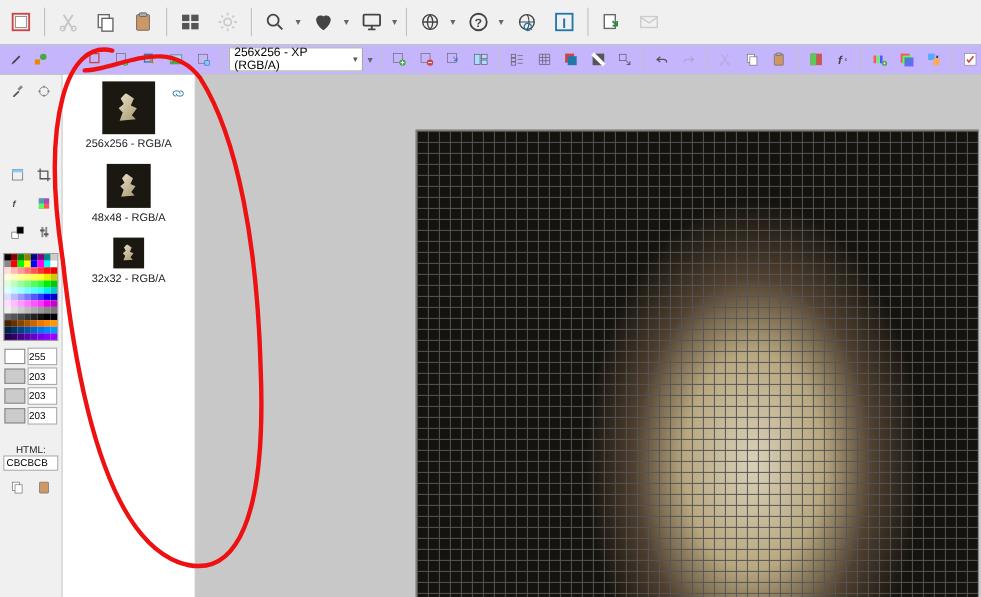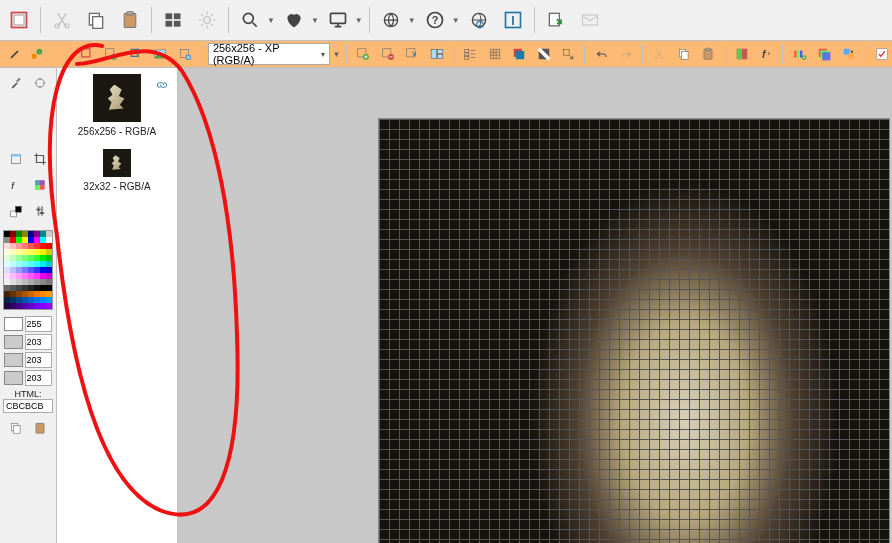--- a/index.html
+++ b/index.html
@@ -1,35 +1,35 @@
 <!DOCTYPE html>
 <html><head>
 <meta charset="utf-8">
 <style>
 html,body{margin:0;padding:0;font-family:Tahoma,Arial,sans-serif;font-size:11px;background:#e8e8e8;overflow:hidden}
 .app{width:892px;height:543px;position:relative;background:#e8e8e8}
 .toolbar{height:40px;background:#f0f0f0;border-bottom:1px solid #c0c0c0;display:flex;align-items:center;padding:0 4px;gap:4px}
-.toolbar2{height:26px;background:#fdba74;border-bottom:1px solid #c0c0c0;display:flex;align-items:center;gap:4px;position:relative}
+.toolbar2{height:26px;background:#c4b5fd;border-bottom:1px solid #c0c0c0;display:flex;align-items:center;gap:4px;position:relative}
 .tbtn{width:28px;height:28px;display:flex;align-items:center;justify-content:center;border:1px solid transparent;background:transparent;cursor:pointer;color:#444}
 .tbtn svg{width:20px;height:20px}
 .tbtn.sm{width:20px;height:20px}
 .tbtn.sm svg{width:14px;height:14px}
 .sep{width:1px;height:26px;background:#c0c0c0;margin:0 2px}
 .sep2{width:1px;height:20px;background:#c0c0c0;margin:0 2px}
 .darrow{font-size:8px;color:#666;margin-left:-2px;align-self:center}
 .main{display:flex;height:477px}
 .leftcol{width:56px;background:#f0f0f0;border-right:1px solid #c0c0c0;display:flex;flex-direction:column;align-items:center;padding-top:4px}
 .toolrow{display:flex;gap:2px;margin-bottom:4px}
 .palette{display:grid;grid-template-columns:repeat(8,6px);grid-auto-rows:6px;gap:0;border:1px solid #999;margin-top:4px}
 .palette div{width:6px;height:6px}
 .grays{margin-top:6px;width:48px}
 .grayrow{display:flex;align-items:center;height:16px;margin-bottom:2px}
 .graysw{width:20px;height:12px;border:1px solid #888;margin-right:2px}
 .graynum{width:26px;height:14px;border:1px solid #aaa;background:#fff;font-size:9px;padding-right:2px;line-height:14px}
-.htmllbl{font-size:9px;margin-top:1px;color:#222}
+.htmllbl{font-size:9px;margin-top:16px;color:#222}
 .htmlval{border:1px solid #aaa;background:#fff;padding:1px 2px;font-size:9px;width:44px;text-align:left}
 .minibtns{display:flex;gap:2px;margin-top:4px}
 .sizespanel{width:120px;background:#fff;border-right:1px solid #c0c0c0;overflow-y:auto;position:relative}
 .sizeitem{display:flex;flex-direction:column;align-items:center;padding:6px 11px;border-bottom:0}
 .thumb{background:#1a1810;display:flex;align-items:center;justify-content:center;margin-bottom:4px}
 .sizelbl{font-size:10px;color:#222}
 .canvaswrap{flex:1;background:#c8c8c8;position:relative;overflow:hidden}
 .canvas{position:absolute;left:200px;top:50px;width:510px;height:430px;background:#1a1812;border:1px solid #888;background-image:
  linear-gradient(#555 1px,transparent 1px),
  linear-gradient(90deg,#555 1px,transparent 1px),
@@ -553,20 +553,26 @@
           </svg>
         </div>
     <div id="sizes">
           <div class="sizeitem">
             <div class="thumb" style="width: 48px; height: 48px;">
               <div class="ship"></div>
             </div>
             <div class="sizelbl">256x256 - RGB/A</div>
           </div>
           <div class="sizeitem">
+            <div class="thumb" style="width: 40px; height: 40px;">
+              <div class="ship"></div>
+            </div>
+            <div class="sizelbl">48x48 - RGB/A</div>
+          </div>
+          <div class="sizeitem">
             <div class="thumb" style="width: 28px; height: 28px;">
               <div class="ship"></div>
             </div>
             <div class="sizelbl">32x32 - RGB/A</div>
           </div>
         </div>
   </div>
 
   <div class="canvaswrap">
     <div class="canvas"></div>

